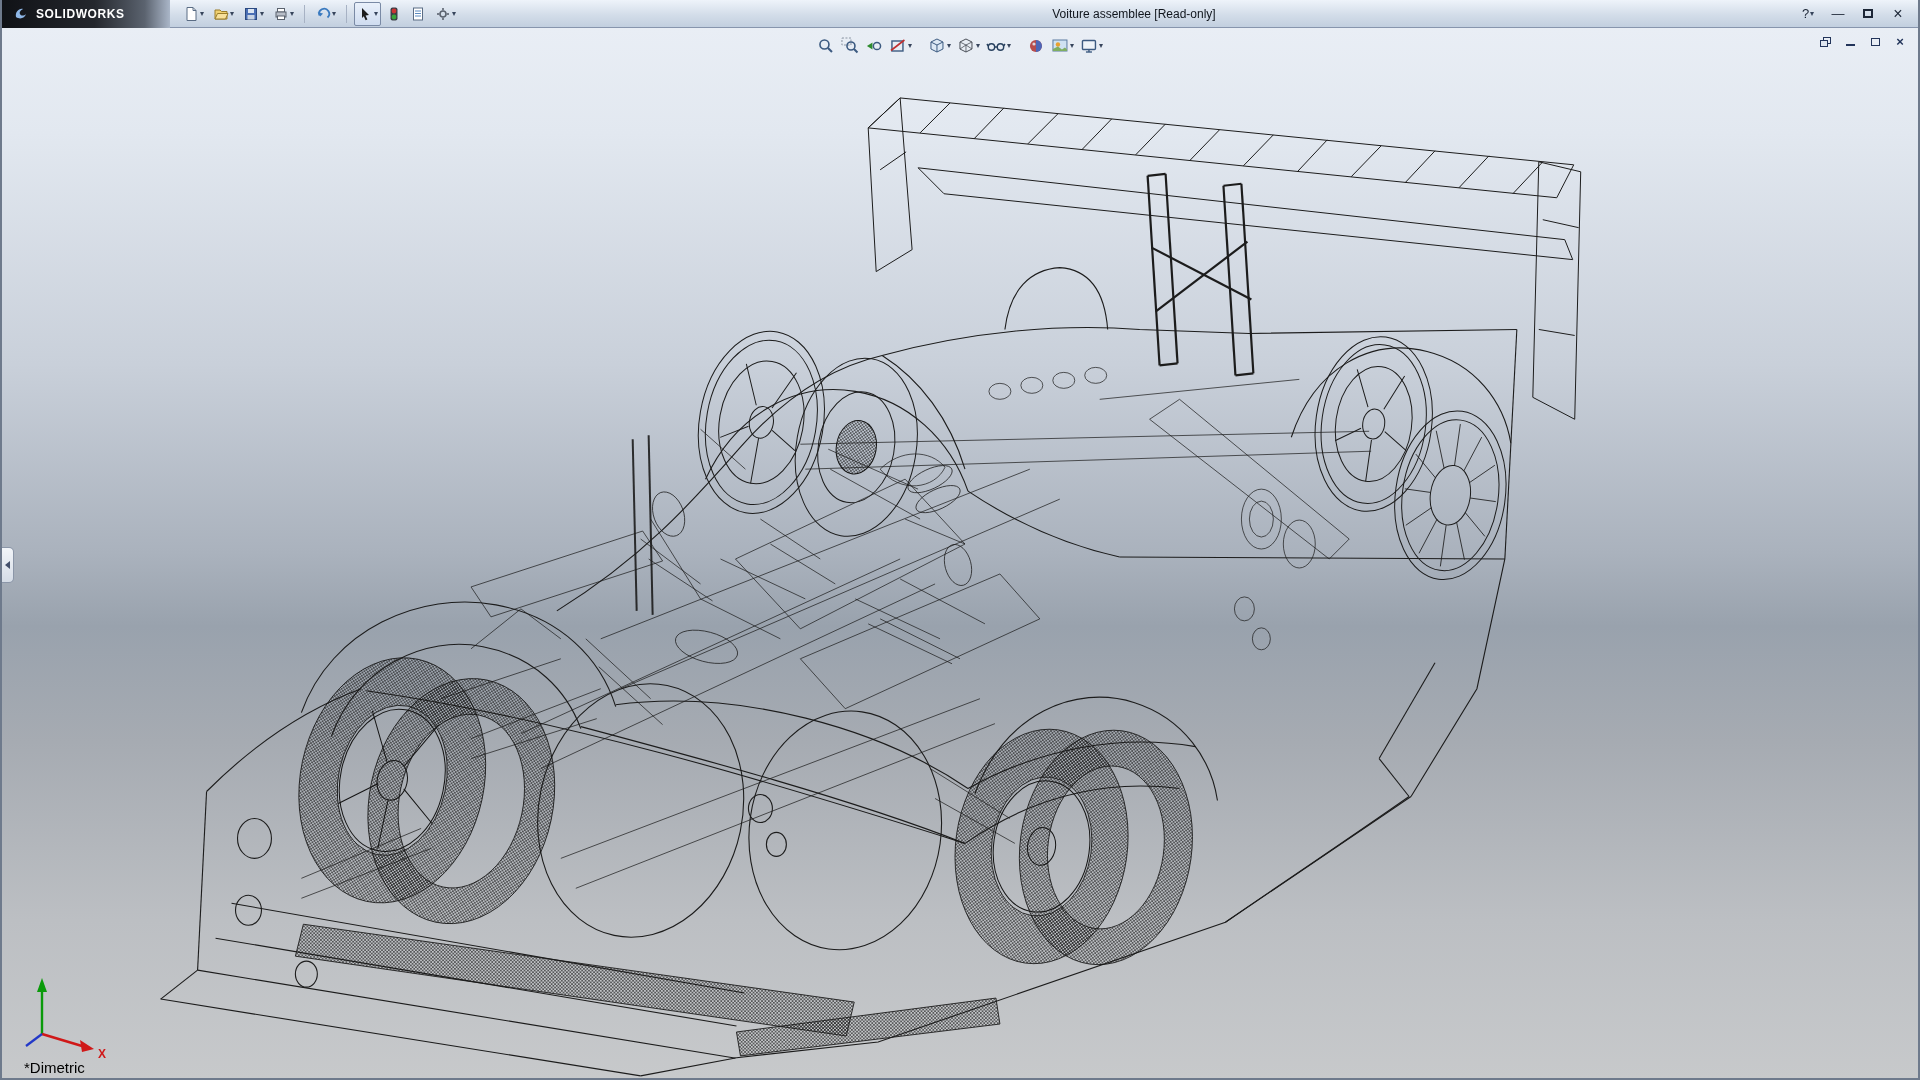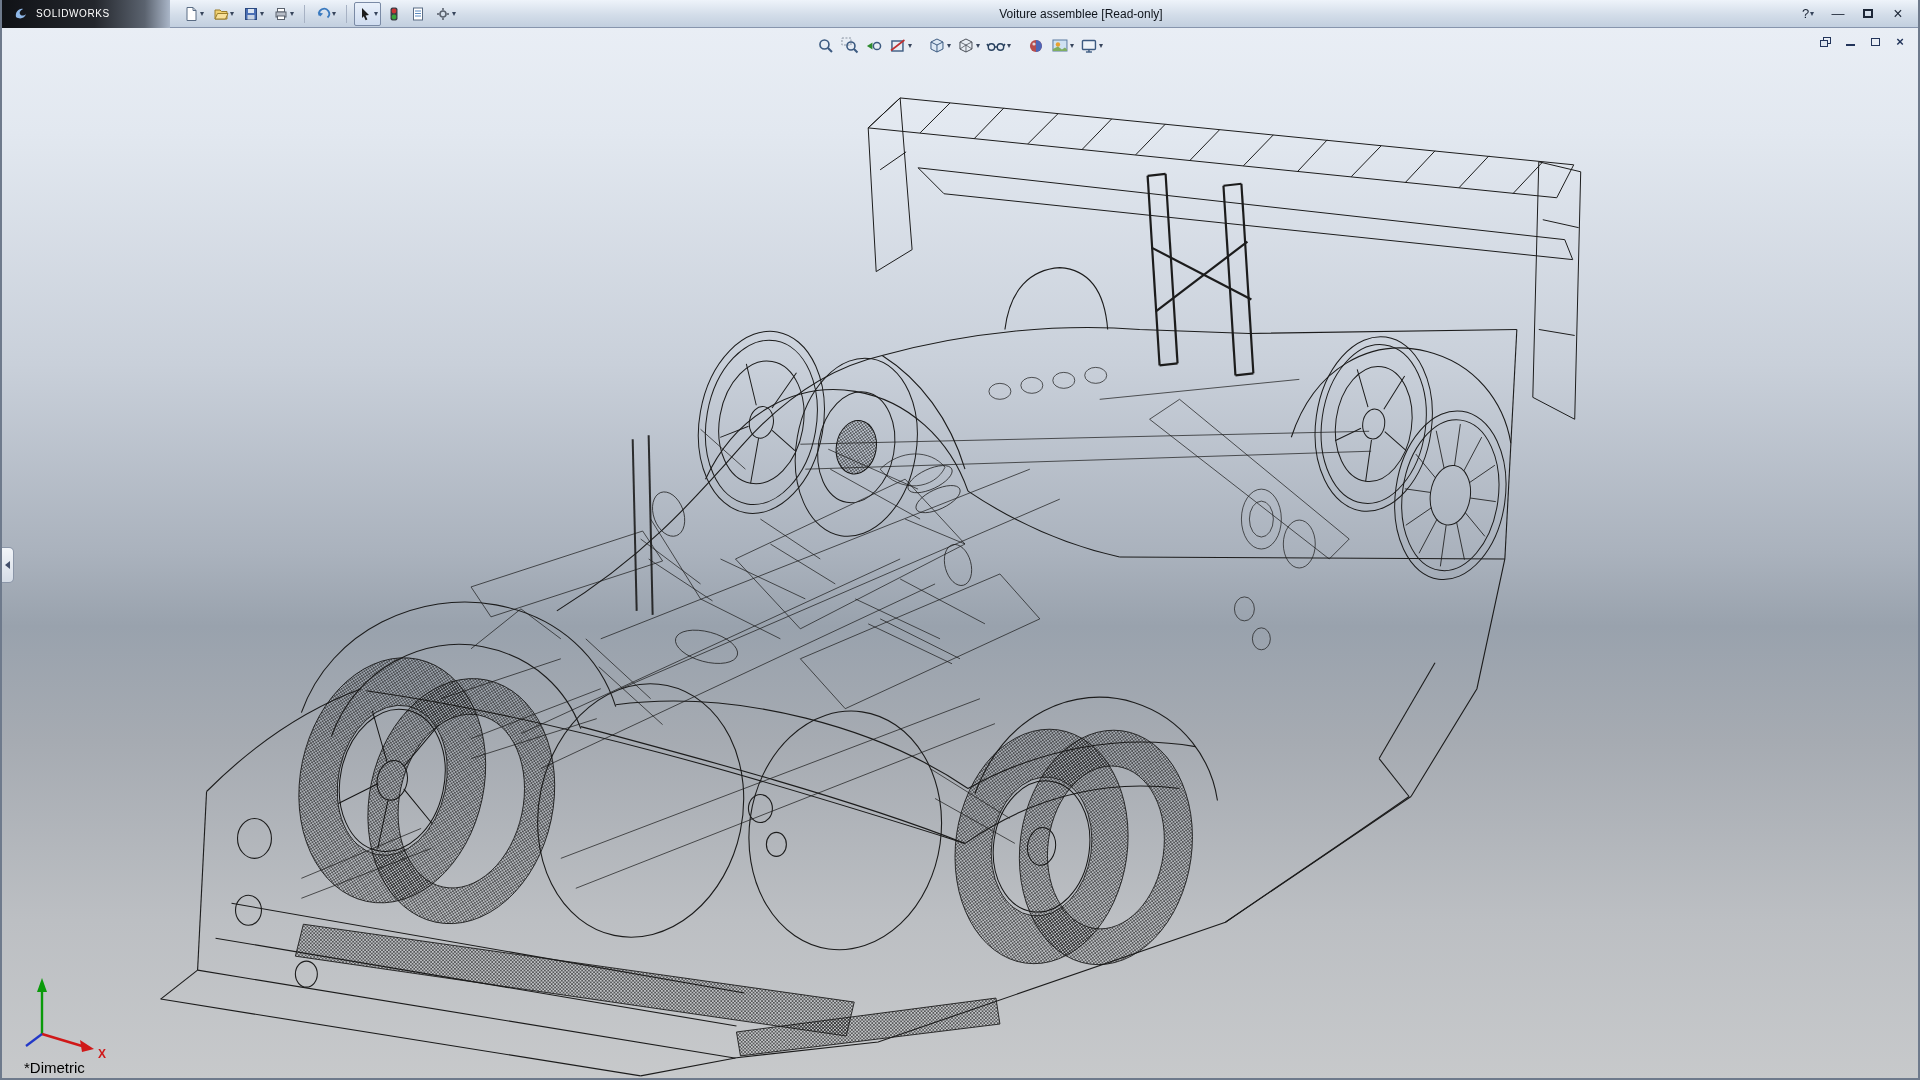--- a/index.html
+++ b/index.html
@@ -5,27 +5,27 @@
   * { margin:0; padding:0; box-sizing:border-box; }
   html,body { width:1920px; height:1080px; overflow:hidden; font-family:"Liberation Sans", sans-serif; }
   #app { position:relative; width:1920px; height:1080px; background:#c8ccd2;
          border-left:2px solid #6e7a8c; border-right:2px solid #6e7a8c; border-bottom:2px solid #6e7a8c; }
 
   
   .titlebar { position:relative; height:28px; display:flex; align-items:center;
               background:linear-gradient(#eef3fa,#d3dde9 55%,#c2cfdf); border-bottom:1px solid #8795ad; z-index:30; }
   .logo-block { height:28px; width:168px; flex:0 0 auto; display:flex; align-items:center; gap:6px; padding:0 10px;
                 background:linear-gradient(90deg,#101216 0%,#24272d 55%,#5b636f 85%,#aab6c8 100%); }
-  .brand-text { color:#ffffff; font-weight:normal; font-size:10px; letter-spacing:0.6px; white-space:nowrap;text-align:center; }
+  .brand-text { color:#ffffff; font-weight:bold; font-size:12px; letter-spacing:0.6px; white-space:nowrap;text-align:center; }
   .tb-icons { display:flex; align-items:center; gap:3px; margin-left:10px; }
   .tb-btn { height:24px; display:flex; align-items:center; justify-content:center; padding:0 2px; border:1px solid transparent; border-radius:2px; cursor:default; }
   .tb-btn.active { border:1px solid #7a8aa5; background:linear-gradient(#eaf1fb,#cfdcf0); }
   .dd { font-size:8px; color:#37455c; margin-left:1px; line-height:1; }
   .tb-sep { width:1px; height:18px; background:#a7b2c4; margin:0 4px; }
-  .win-title { position:absolute; left:1079px; transform:translateX(-50%); font-size:12px; color:#10151c; white-space:nowrap; }
+  .win-title { position:absolute; left:1132px; transform:translateX(-50%); font-size:12px; color:#10151c; white-space:nowrap; }
   .win-controls { margin-left:auto; display:flex; align-items:center; gap:10px; padding-right:10px; }
   .win-btn { display:flex; align-items:center; justify-content:center; min-width:20px; height:20px; color:#1c2636; font-size:13px; cursor:default; }
   .max-glyph { width:10px; height:9px; border:2px solid #1c2636; display:inline-block; }
 
   
   .viewport { position:absolute; top:28px; left:0; right:0; bottom:0;
     background:linear-gradient(180deg,#e9eef5 0%, #e2e8f0 10%, #c9d0da 32%, #aab2bd 50%, #99a2ad 57%, #a6abb2 68%, #bcbfc3 85%, #c7c9cb 100%); }
   .canvas-svg { position:absolute; inset:0; width:100%; height:100%; }
 
   

